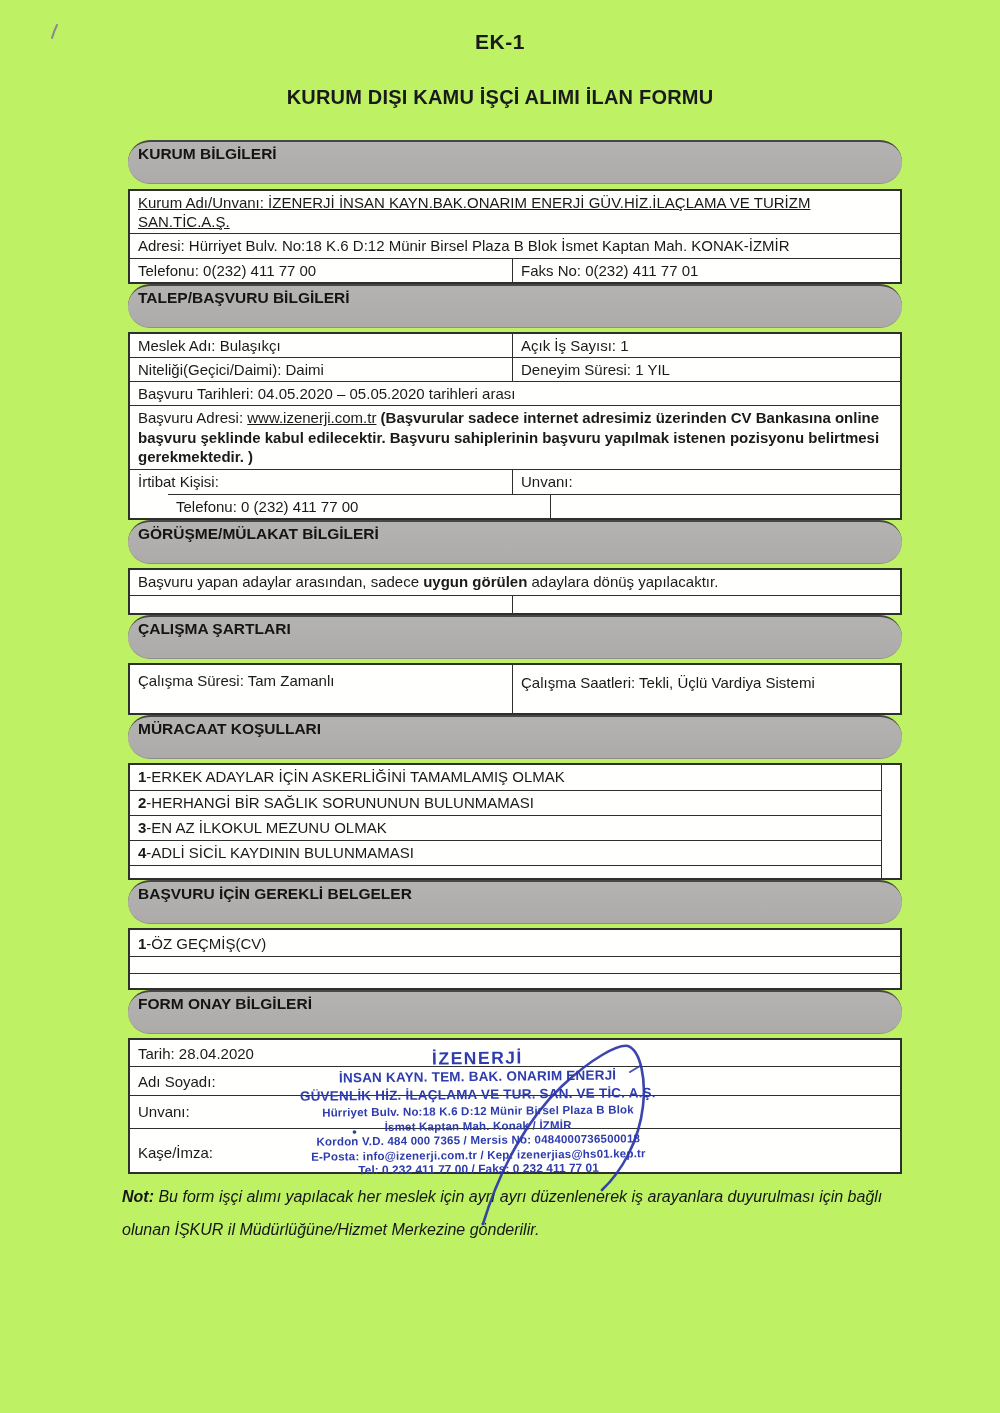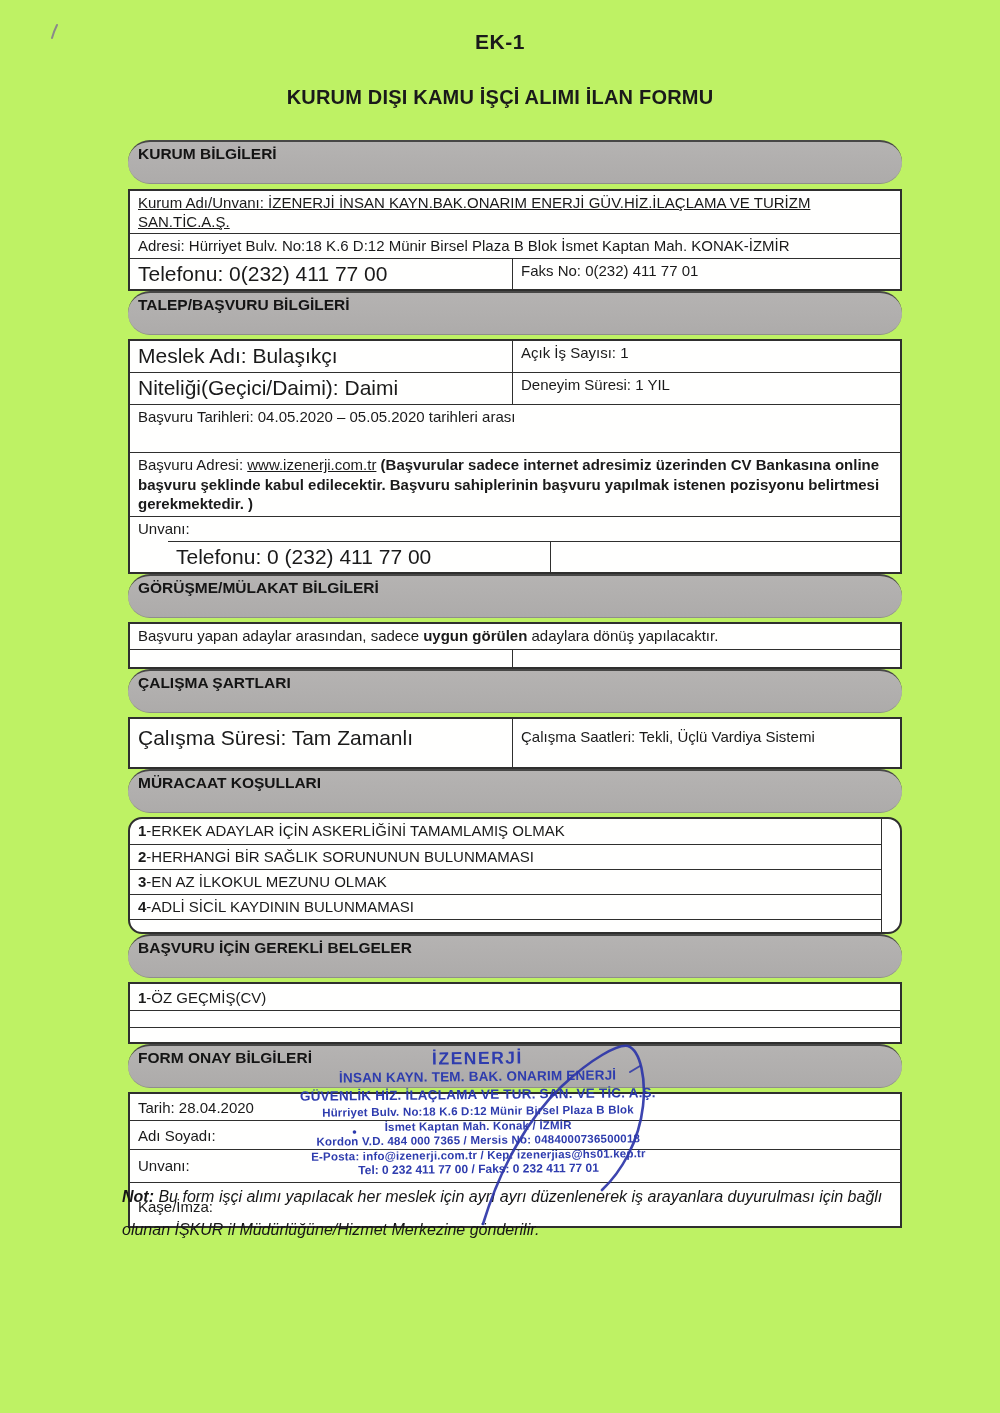--- a/index.html
+++ b/index.html
@@ -37,26 +37,26 @@
     border:2px solid #2f2f2e;
     background:#fffffe;
   }
   .row{
     box-sizing:border-box;
     padding:2px 8px;
     font-size:15px;line-height:1.28;
   }
   .row + .row, .row + .split, .split + .row, .split + .split{border-top:1.6px solid #2f2f2e;}
   .split{display:flex;box-sizing:border-box;}
-  .split .cl{box-sizing:border-box;width:383px;border-right:1.6px solid #2f2f2e;padding:2px 8px;font-size:21px;line-height:1.28;}
+  .split .cl{box-sizing:border-box;width:383px;border-right:1.6px solid #2f2f2e;padding:2px 8px;font-size:15px;line-height:1.28;}
   .split .cr{box-sizing:border-box;flex:1;padding:2px 8px;font-size:15px;line-height:1.28;}
   .b{font-weight:700;}
   .u{text-decoration:underline;}
   
-  .mur{display:flex;box-sizing:border-box;border-radius:14px;}
+  .mur{display:flex;box-sizing:border-box;}
   .mur-left{box-sizing:border-box;width:752px;border-right:1.6px solid #2f2f2e;}
   .mur-right{flex:1;}
   .mrow{box-sizing:border-box;min-height:25px;padding:2px 8px;font-size:15px;line-height:1.28;}
   .mrow + .mrow{border-top:1.6px solid #2f2f2e;}
   .mstrip{box-sizing:border-box;min-height:13px;border-top:1.6px solid #2f2f2e;}
   
   .stamp{
     position:absolute;left:268px;top:1048px;width:420px;
     text-align:center;color:#2e3cae;
     transform:rotate(-.6deg);
@@ -101,24 +101,25 @@
     <div class="group">
       <div class="split" style="min-height:21px;">
         <div class="cl">Meslek Adı: Bulaşıkçı</div>
         <div class="cr">Açık İş Sayısı: 1</div>
       </div>
       <div class="split" style="min-height:21px;">
         <div class="cl">Niteliği(Geçici/Daimi): Daimi</div>
         <div class="cr">Deneyim Süresi: 1 YIL</div>
       </div>
       <div class="row" style="min-height:21px;">Başvuru Tarihleri: 04.05.2020 – 05.05.2020 tarihleri arası</div>
-      <div class="row" style="min-height:64px;margin-top:24px;">
+      <div class="row" style="min-height:64px;">
         <span>Başvuru Adresi: </span><span class="u">www.izenerji.com.tr</span><span class="b"> (Başvurular sadece internet adresimiz üzerinden CV Bankasına online başvuru şeklinde kabul edilecektir. Başvuru sahiplerinin başvuru yapılmak istenen pozisyonu belirtmesi gerekmektedir. )</span>
       </div>
       <div class="split" style="min-height:21px;">
+        <div class="cl">İrtibat Kişisi:</div>
         <div class="cr">Unvanı:</div>
       </div>
       <div class="split" style="min-height:21px;margin-left:38px;">
         <div class="cl">Telefonu: 0 (232) 411 77 00</div>
       </div>
     </div>
 
     <div class="bar">GÖRÜŞME/MÜLAKAT BİLGİLERİ</div>
     <div class="gap" style="height:4px;"></div>
     <div class="group">

